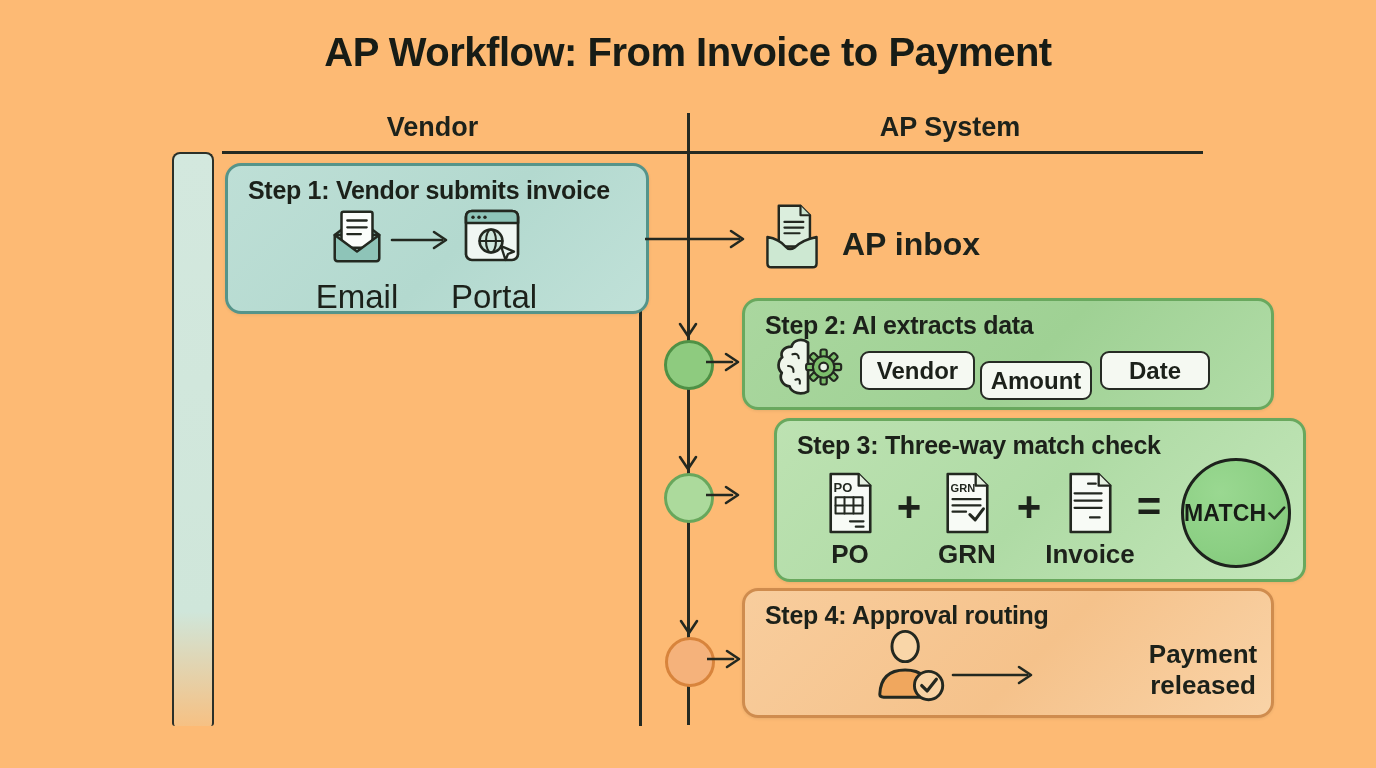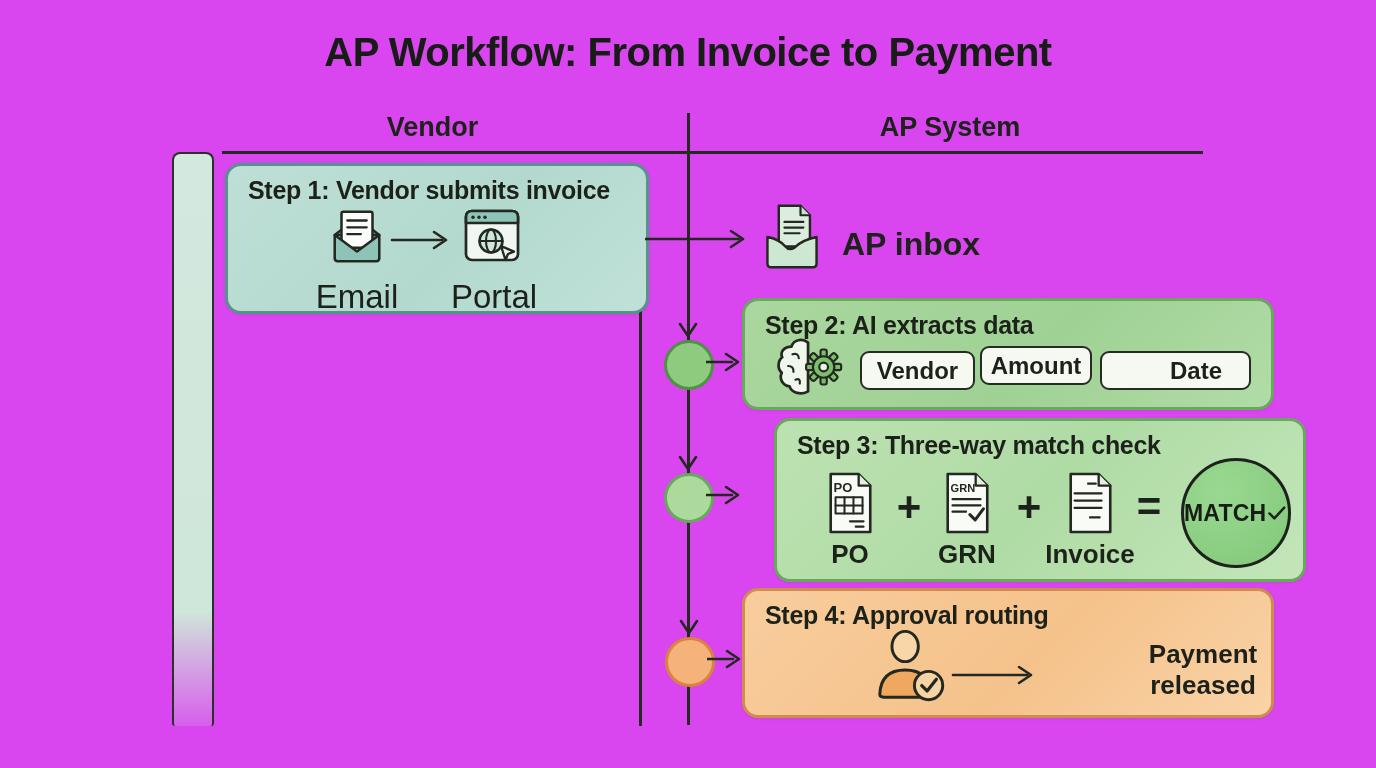--- a/index.html
+++ b/index.html
@@ -1,18 +1,18 @@
 <!DOCTYPE html>
 <html><head>
 <meta charset="utf-8">
 <style>
   html,body{margin:0;padding:0;}
   .canvas{
     position:relative;width:1376px;height:768px;overflow:hidden;
-    background:#d946ef;
+    background:#fdba74;
     font-family:"Liberation Sans","DejaVu Sans",sans-serif;
     color:#1d221b;
   }
   .title{
     position:absolute;left:0;top:30px;width:1376px;text-align:center;
     font-size:40px;font-weight:600;letter-spacing:-0.5px;color:#171c16;
   }
   .lane-header{position:absolute;top:112px;text-align:center;font-size:27px;font-weight:600;}
   .lane-header.vendor{left:222px;width:421px;}
   .lane-header.ap{left:690px;width:520px;}
@@ -175,22 +175,22 @@
           <rect x="48.8" y="14" width="6.4" height="8" rx="2" transform="rotate(45 52 32)"></rect>
           <rect x="48.8" y="14" width="6.4" height="8" rx="2" transform="rotate(135 52 32)"></rect>
           <rect x="48.8" y="14" width="6.4" height="8" rx="2" transform="rotate(225 52 32)"></rect>
           <rect x="48.8" y="14" width="6.4" height="8" rx="2" transform="rotate(315 52 32)"></rect>
           <circle cx="52" cy="32" r="11"></circle>
           <circle cx="52" cy="32" r="4.5" fill="#e9f3e5"></circle>
         </g>
       </svg>
     </div>
     <div class="field" style="left:115px;top:50px;width:111px;">Vendor</div>
-    <div class="field" style="left:235px;top:45px;width:108px;">Amount</div>
-    <div class="field" style="left:355px;top:50px;width:106px;padding-left:41px;">Date</div>
+    <div class="field" style="left:235px;top:60px;width:108px;">Amount</div>
+    <div class="field" style="left:355px;top:50px;width:106px;">Date</div>
   </div>
 
   <div class="step-box box-step3">
     <div class="step-title">Step 3: Three-way match check</div>
 
     <div class="abs" style="left:46px;top:50px;">
       <svg width="54" height="64" viewBox="0 0 56 66" fill="none" stroke="#232820" stroke-width="2.7" stroke-linecap="round" stroke-linejoin="round">
         <path d="M8 3 H37 L49 15 V63 H8 Z" fill="#f8fbf6"></path>
         <path d="M37 3 V15 H49" fill="#e6f0e1" stroke-width="2.4"></path>
         <text x="11" y="22" font-size="13.5" font-weight="bold" fill="#232820" stroke="none" font-family="Liberation Sans, sans-serif">PO</text>

